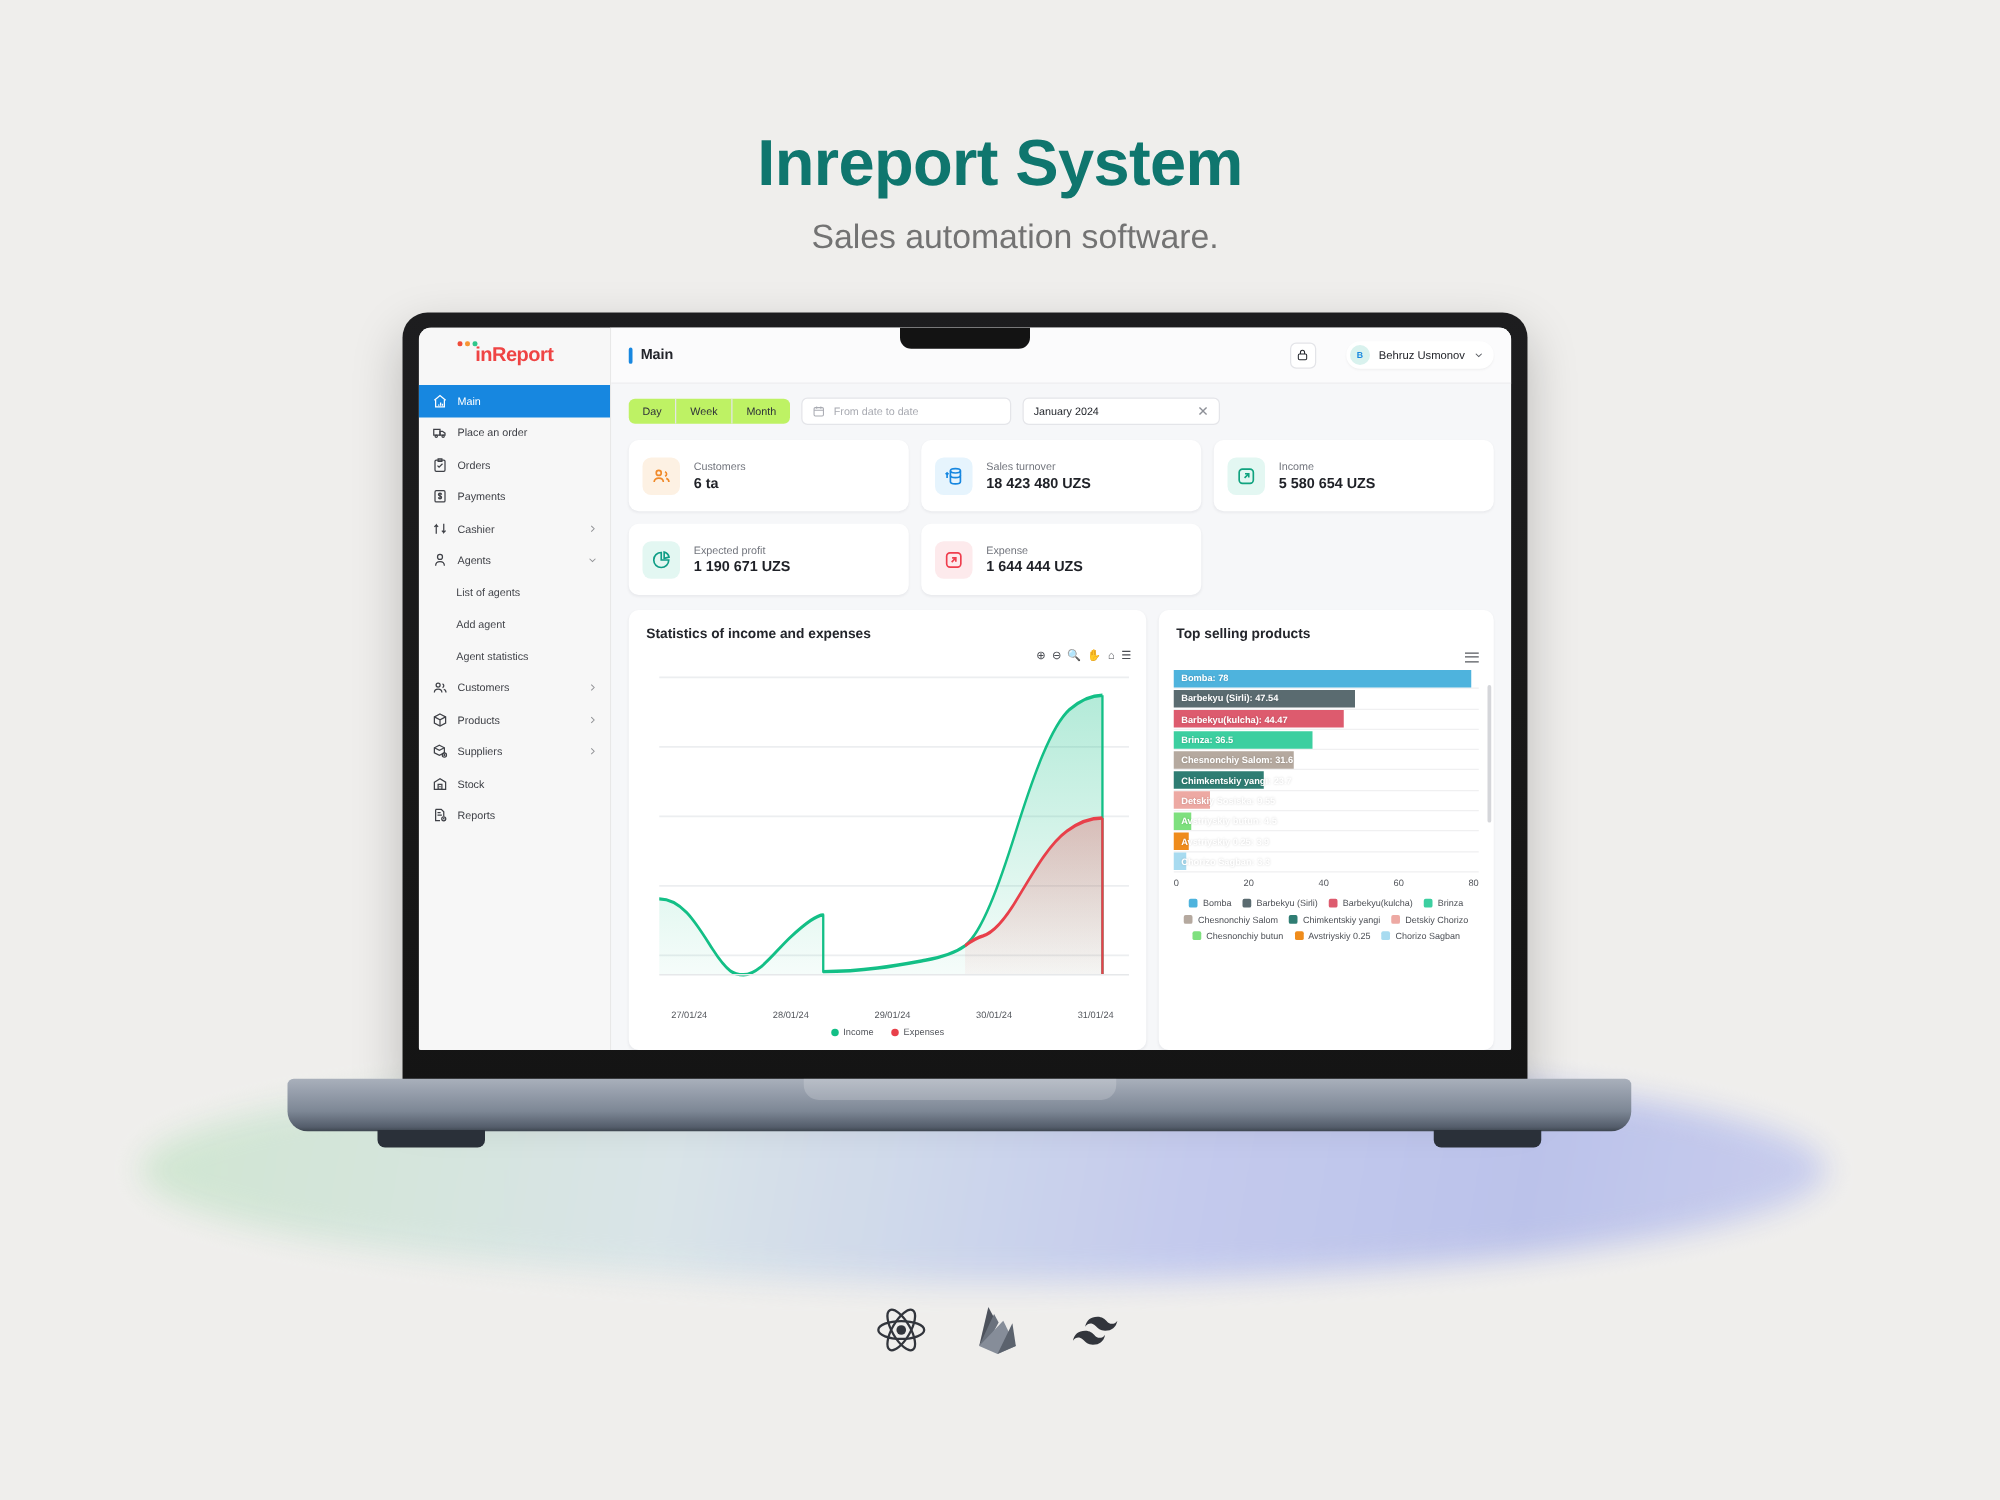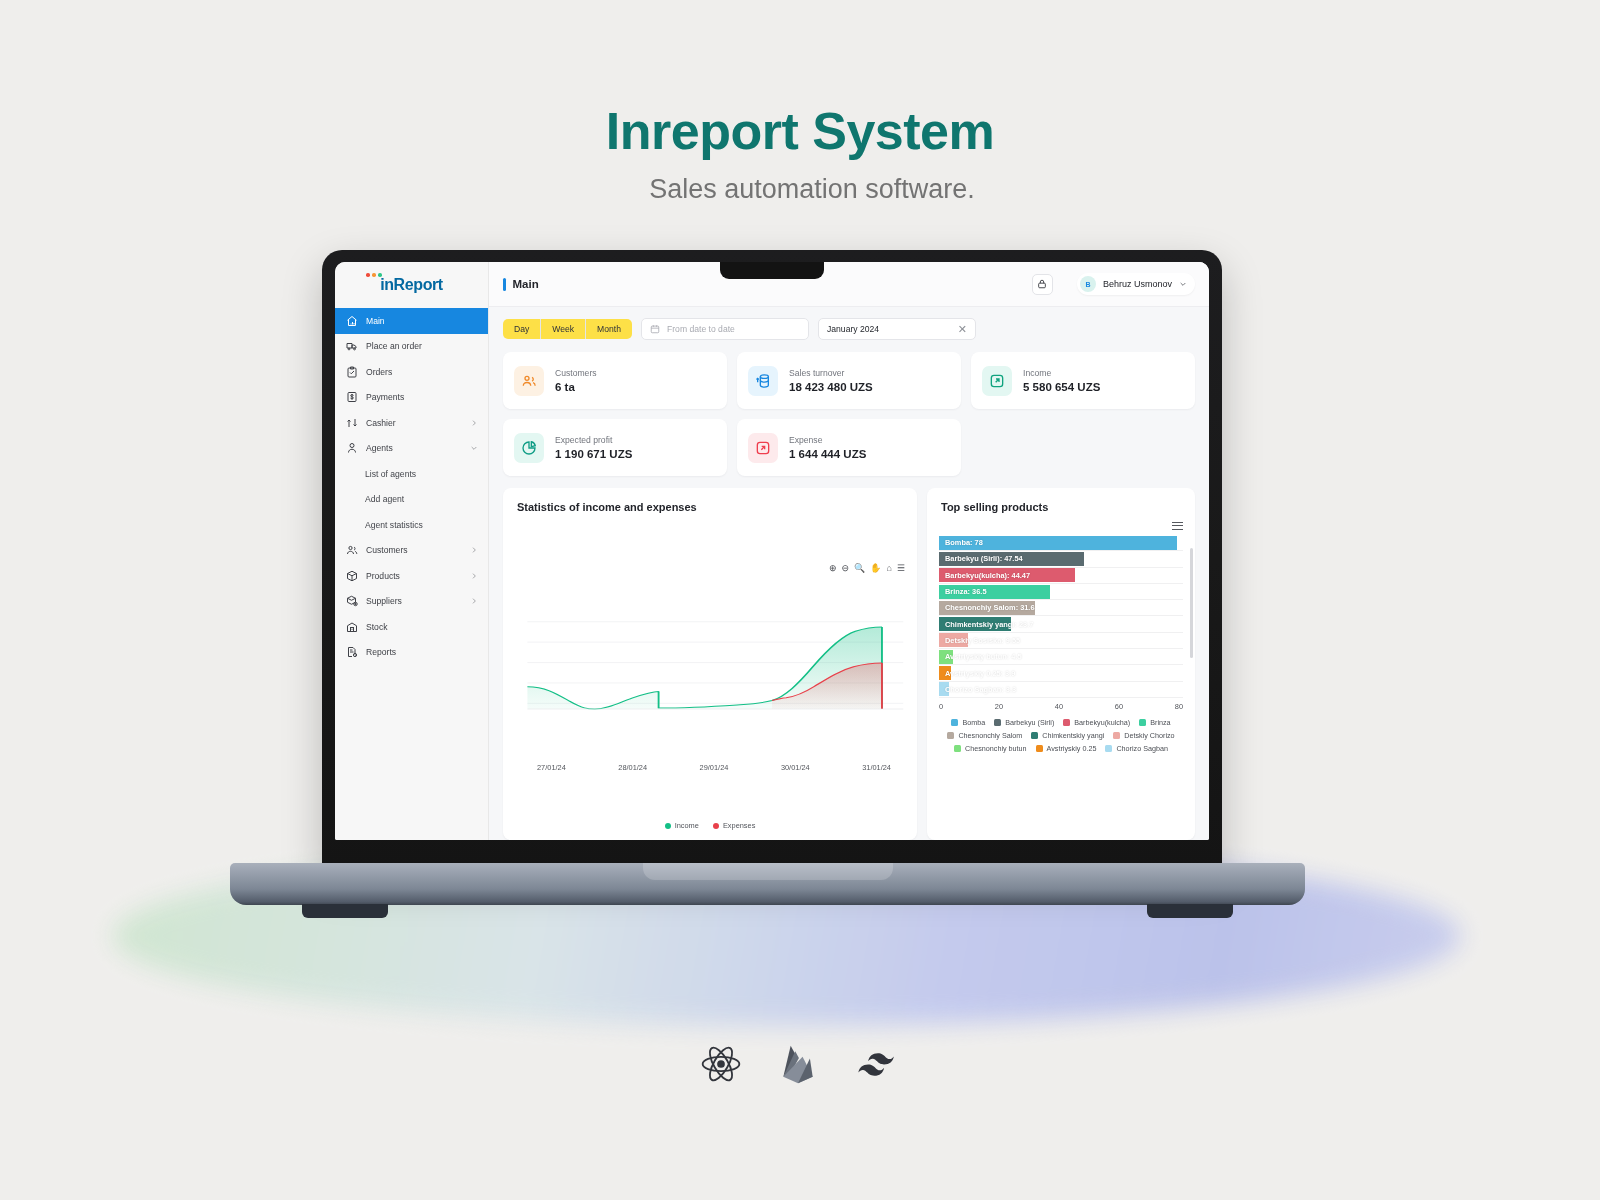--- a/index.html
+++ b/index.html
@@ -64,21 +64,21 @@
   
   .app { display: flex; width: 100%; height: 100%; background: #f6f7f9; }
 
   
   .sidebar { width: 154px; background: #f7f7f7; border-right: 1px solid #e8e8e8;
              display: flex; flex-direction: column; flex: none; }
   .brand { height: 45px; display: flex; align-items: center; justify-content: center;
            position: relative; }
   .brand-dots { position: absolute; left: 31px; top: 11px; display: flex; gap: 2.5px; }
   .brand-dots i { width: 3.5px; height: 3.5px; border-radius: 50%; display: block; }
-  .brand-text { font-size: 16px; font-weight: bold; color: #0369a1; letter-spacing: -0.4px; }
+  .brand-text { font-size: 16px; font-weight: bold; color: #ef4444; letter-spacing: -0.4px; }
   .nav { padding-top: 1px; }
   .nav-item {
     display: flex; align-items: center; gap: 8px; height: 25.5px;
     padding: 0 10px; font-size: 8.6px; color: #3f4147; cursor: pointer;
   }
   .nav-item.active { background: #1787e0; color: #fff; }
   .nav-item .ico { width: 13px; height: 13px; flex: none; display: flex;
                    align-items: center; justify-content: center; }
   .nav-item .ico svg { width: 12px; height: 12px; }
   .nav-item .lbl { flex: 1; white-space: nowrap; }
@@ -100,21 +100,21 @@
   .user-chip { display: flex; align-items: center; gap: 7px; background: #fff;
                border-radius: 16px; padding: 3px 8px 3px 3px; cursor: pointer;
                box-shadow: 0 1px 2px rgba(0,0,0,.05); }
   .avatar { width: 16px; height: 16px; border-radius: 50%; background: #d9f2ee;
             color: #1787e0; font-size: 7px; font-weight: bold;
             display: flex; align-items: center; justify-content: center; }
   .user-name { font-size: 9px; color: #23252b; }
 
   
   .filters { display: flex; align-items: center; gap: 9px; padding: 11px 14px 0 14px; }
-  .seg { display: flex; background: #fde047; border-radius: 5px; overflow: hidden; }
+  .seg { display: flex; background: #bef264; border-radius: 5px; overflow: hidden; }
   .seg div { padding: 5px 11px; font-size: 8.6px; color: #2f3238; cursor: pointer;
              border-right: 1px solid #e4e5e8; }
   .seg div:last-child { border-right: 0; }
   .field { height: 22px; background: #fff; border: 1px solid #e4e5e9; border-radius: 5px;
            display: flex; align-items: center; gap: 7px; padding: 0 8px; font-size: 8.6px; }
   .field.date { width: 168px; color: #a9abb2; }
   .field.month { width: 158px; color: #25282e; justify-content: space-between; }
   .x-btn { color: #8d9097; font-size: 11px; cursor: pointer; }
 
   
@@ -126,21 +126,21 @@
   .card-ico { width: 30px; height: 30px; border-radius: 7px; flex: none;
               display: flex; align-items: center; justify-content: center; }
   .card-ico svg { width: 16px; height: 16px; }
   .card-label { font-size: 8.6px; color: #72757d; margin-bottom: 3px; }
   .card-value { font-size: 11.5px; font-weight: bold; color: #1f2127; white-space: nowrap; }
 
   
   .charts { display: flex; gap: 10px; padding: 12px 14px 0 14px; flex: 1; min-height: 0; }
   .panel { background: #fff; border-radius: 8px; box-shadow: 0 1px 2px rgba(16,24,40,.05);
            display: flex; flex-direction: column; position: relative; overflow: hidden; }
-  .panel.left { flex: 1; min-width: 0; gap: 44px; }
+  .panel.left { flex: 1; min-width: 0; }
   .panel.right { width: 268px; flex: none; }
   .panel-title { font-size: 11px; font-weight: bold; color: #23252b; padding: 13px 14px 0 14px; }
   .chart-tools { display: flex; gap: 5px; justify-content: flex-end;
                  padding: 7px 12px 0 0; color: #4a4d53; }
   .chart-tools span { font-size: 9px; cursor: pointer; line-height: 1; }
   .hamb { display: flex; justify-content: flex-end; padding: 9px 12px 0 0; }
   .hamb span { width: 11px; height: 8px; display: block; position: relative; cursor: pointer; }
   .hamb span:before, .hamb span:after, .hamb span i {
     content: ""; position: absolute; left: 0; width: 11px; height: 1.1px; background: #55585e; }
   .hamb span:before { top: 0; } .hamb span i { top: 3.4px; } .hamb span:after { top: 6.8px; }

